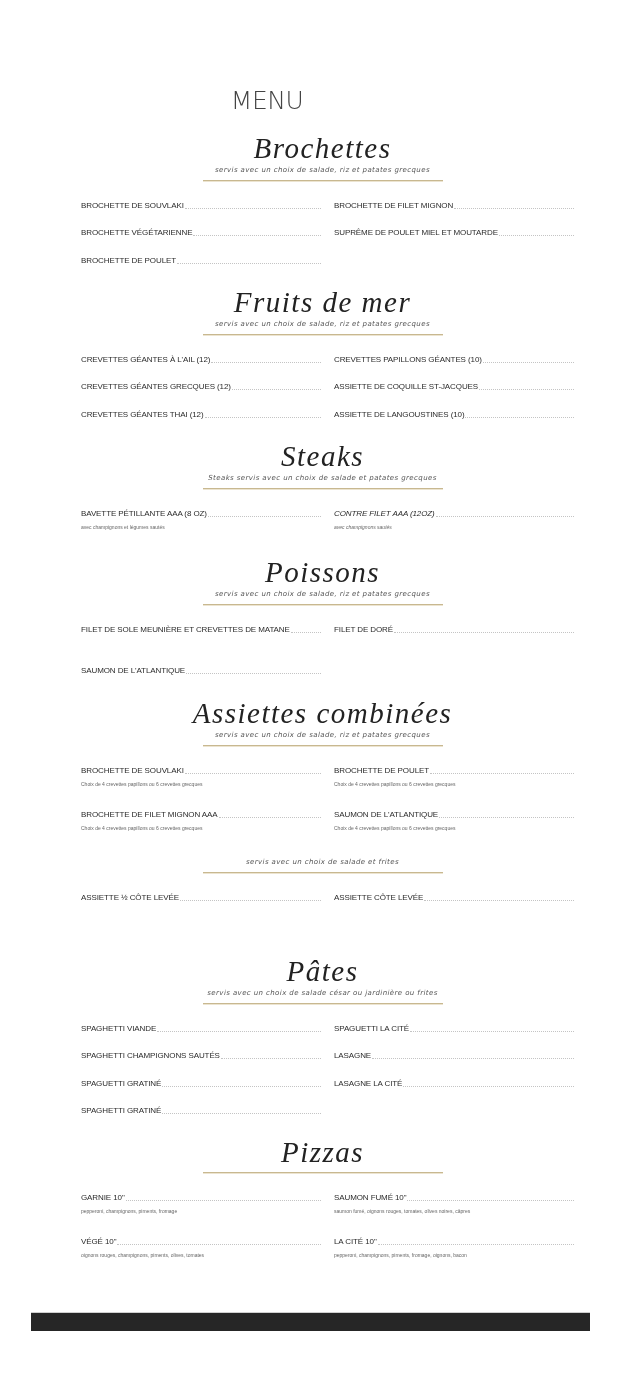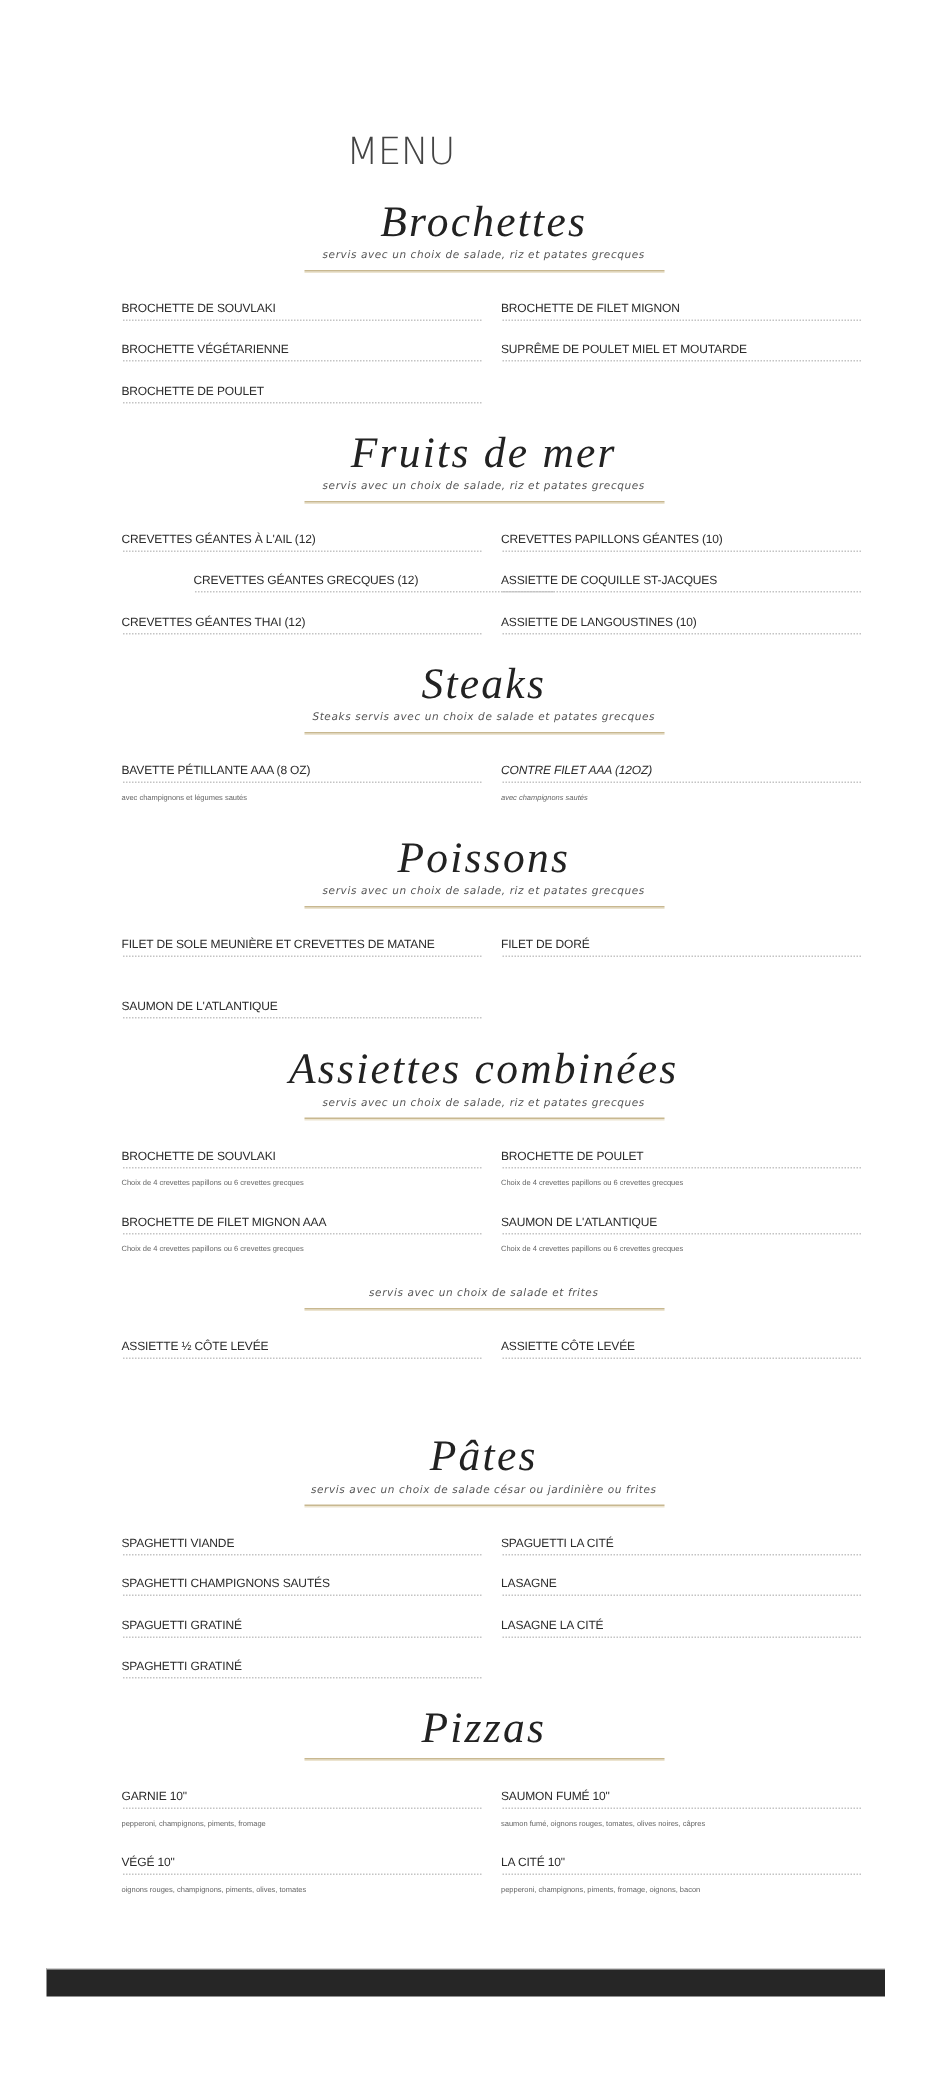--- a/index.html
+++ b/index.html
@@ -21,21 +21,21 @@
     letter-spacing: 0.4px; color: #555; line-height: 12px; display: block; margin-top: 0px;
   }
   .sec-rule {
     width: 240px; height: 1px; background: #c8b890; margin: 4px auto 0 auto;
     box-shadow: 0 1px 0 #ece4d0;
   }
   .grid { position: relative; margin-top: 18px; }
   .item { position: absolute; width: 240px; }
   .item.left { left: 69px; }
   .item.right { left: 322px; }
-  .item-line { display: flex; font-size: 8px; line-height: 14px; color: #2b2b2b; flex-direction: column; }
+  .item-line { display: flex; align-items: flex-end; font-size: 8px; line-height: 14px; color: #2b2b2b; }
   .item-name { white-space: nowrap; letter-spacing: -0.1px; }
   .item-name.wrap { white-space: normal; }
   .dots { flex: 1; border-bottom: 1px dotted #c4c4c4; margin: 0 0 4px 1px; height: 1px; }
   .item-desc { font-size: 5px; line-height: 10px; color: #666; margin-top: 1px; }
   .footer-bar {
     position: absolute; left: 31px; top: 1312px; width: 559px; height: 19px; background: #262626;
     border-top: 1px solid #cfcfcf;
   }
 </style>
 </head>
@@ -95,21 +95,21 @@
           <span class="item-name">CREVETTES GÉANTES À L'AIL (12)</span>
           <span class="dots"></span>
         </div>
       </div>
     <div class="item right" style="top:0px;">
         <div class="item-line">
           <span class="item-name">CREVETTES PAPILLONS GÉANTES (10)</span>
           <span class="dots"></span>
         </div>
       </div>
-    <div class="item left" style="top:27px;margin-left:48px;">
+    <div class="item left" style="top:27px;">
         <div class="item-line">
           <span class="item-name">CREVETTES GÉANTES GRECQUES (12)</span>
           <span class="dots"></span>
         </div>
       </div>
     <div class="item right" style="top:27px;">
         <div class="item-line">
           <span class="item-name">ASSIETTE DE COQUILLE ST-JACQUES</span>
           <span class="dots"></span>
         </div>

